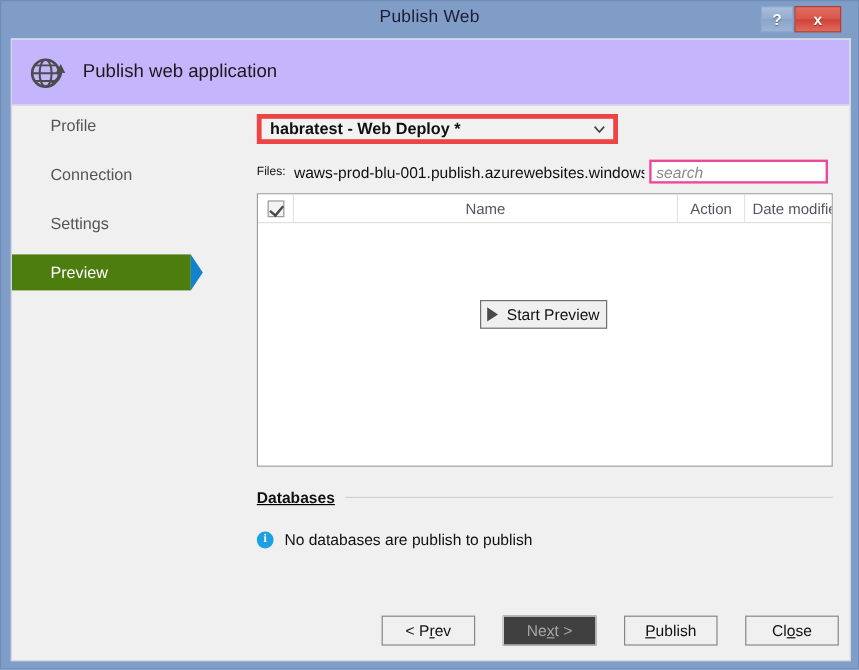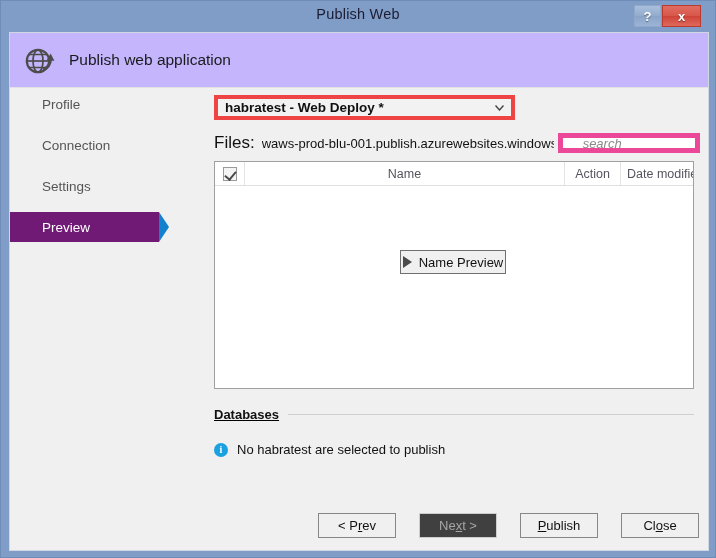--- a/index.html
+++ b/index.html
@@ -99,21 +99,21 @@
     height: 30px;
     display: flex;
     align-items: center;
     padding-left: 32px;
     font-size: 13.5px;
     color: #555555;
     margin-bottom: 11px;
     cursor: default;
   }
   .nav-item.selected {
-    background: #701a75;
+    background: #4d7c0f;
     color: #ffffff;
     width: 149px;
   }
   .nav-item.selected .nav-arrow {
     position: absolute;
     right: -10px; top: 0;
     width: 0; height: 0;
     border-top: 15px solid transparent;
     border-bottom: 15px solid transparent;
     border-left: 10px solid #1382ce;
@@ -149,35 +149,35 @@
   }
 
   
   #files-row {
     margin-left: 16px;
     margin-top: 13px;
     display: flex;
     align-items: center;
     height: 20px;
   }
-  #files-label { font-size: 17px; color: #111111; white-space: nowrap; }
+  #files-label { font-size: 10px; color: #111111; white-space: nowrap; }
   #files-path {
     font-size: 13px; color: #111111;
     margin-left: 7px;
     white-space: nowrap;
     overflow: hidden;
     max-width: 292px;
   }
   #search-box {
     margin-left: 4px;
     width: 149px; height: 20px;
     background: #ffffff;
-    border: 5px solid #ec4899;
+    border: 2px solid #ec4899;
     display: flex; align-items: center;
-    padding-left: 20px;
+    padding-left: 4px;
   }
   #search-placeholder {
     font-size: 13px;
     font-style: italic;
     color: #8a8a8a;
   }
 
   
   #filelist {
     position: relative;
@@ -359,32 +359,32 @@
         <div id="grid-header">
           <div class="hcell" id="hcell-check">
             <span class="header-checkbox"></span>
           </div>
           <div class="hcell" id="hcell-name">Name</div>
           <div class="hcell" id="hcell-action">Action</div>
           <div class="hcell" id="hcell-date">Date modifie</div>
         </div>
         <div id="start-preview-btn">
           <span class="play-tri"></span>
-          <span>Name Preview</span>
+          <span>Start Preview</span>
         </div>
       </div>
 
       <div id="databases-section">
         <div id="db-head">
           <span id="db-title">Databases</span>
           <span id="db-rule"></span>
         </div>
         <div id="db-status">
           <span id="info-icon">i</span>
-          <span id="db-status-text">No habratest are selected to publish</span>
+          <span id="db-status-text">No databases are publish to publish</span>
         </div>
       </div>
     </div>
 
     <div id="footer">
       <div class="footer-btn">
         <span><span>&lt; P</span><span class="ak">r</span><span>ev</span></span>
       </div>
       <div class="footer-btn disabled">
         <span><span>Ne</span><span class="ak">x</span><span>t &gt;</span></span>

